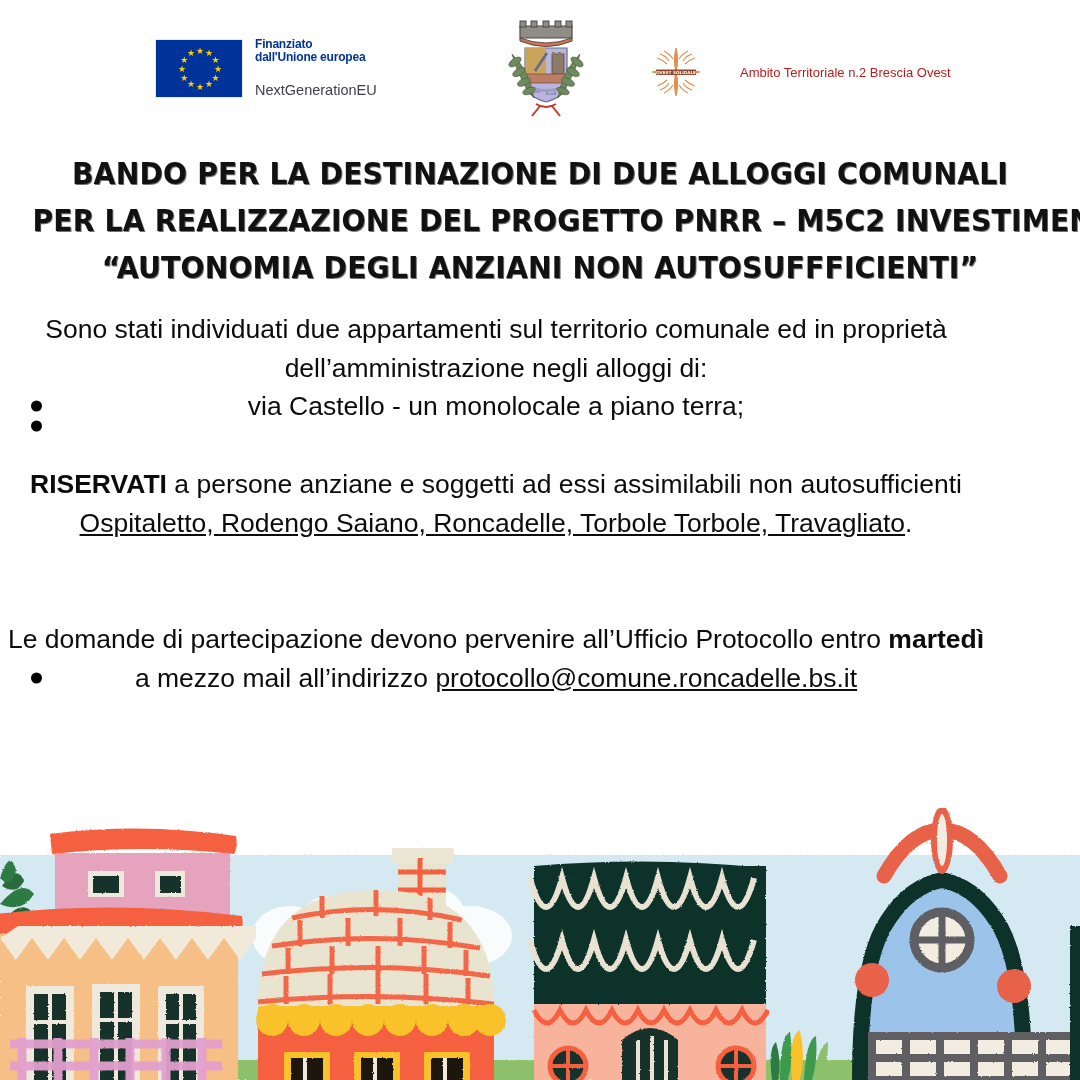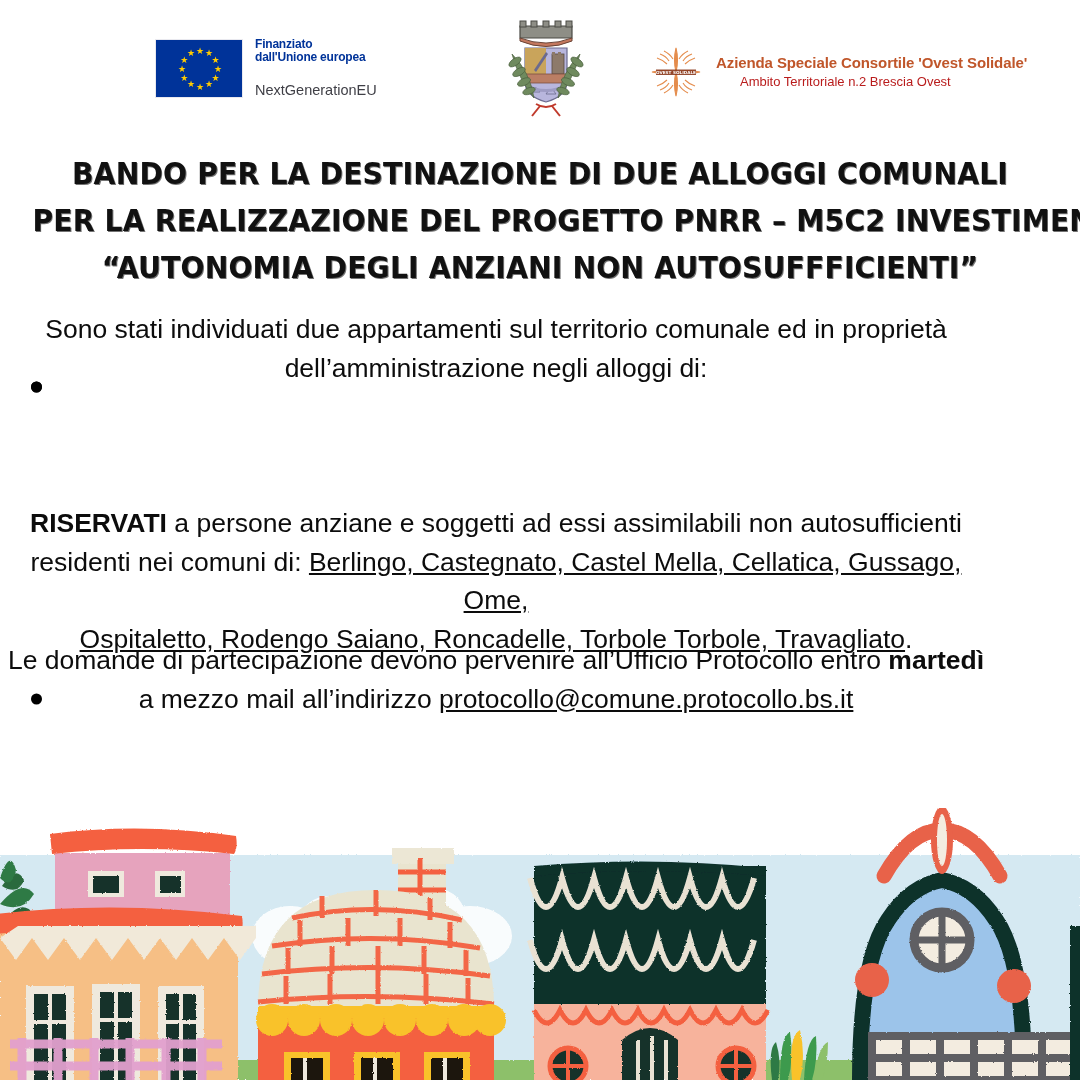--- a/index.html
+++ b/index.html
@@ -62,22 +62,22 @@
   
   .body-block{
     position:absolute;left:0;width:992px;
     text-align:center;
     font-family:"Liberation Sans", sans-serif;
     font-size:26.5px;
     line-height:38.5px;
     color:#0c0c0c;
   }
   .p1{top:310px;}
-  .p2{top:504px;}
-  .p3{top:641px;}
+  .p2{top:465px;}
+  .p3{top:620px;}
   .body-block p{margin:0;}
   .u{text-decoration:underline;text-underline-offset:2px;}
   .b{font-weight:bold;}
 
   .bullet-row{position:relative;}
   .bullet-row .bullet{
     position:absolute;left:31px;top:50%;transform:translateY(-50%);
     width:11px;height:11px;border-radius:50%;background:#000;
   }
 
@@ -170,54 +170,53 @@
             <path d="M12 10 q6 2 9 7 M16 7 q6 3 9 8 M9 14 q6 2 10 6"></path>
             <path d="M44 10 q-6 2 -9 7 M40 7 q-6 3 -9 8 M47 14 q-6 2 -10 6"></path>
             <path d="M12 46 q6 -2 9 -7 M16 49 q6 -3 9 -8 M9 42 q6 -2 10 -6"></path>
             <path d="M44 46 q-6 -2 -9 -7 M40 49 q-6 -3 -9 -8 M47 42 q-6 -2 -10 -6"></path>
           </g>
           <rect x="8" y="25.5" width="40" height="5.5" fill="#8a3a1e" opacity=".9"></rect>
           <text x="28" y="30" font-family="DejaVu Sans, sans-serif" font-size="4.2" fill="#ffffff" text-anchor="middle" font-weight="bold">OVEST SOLIDALE</text>
         </svg>
       </div>
       <div class="osc-text">
-        <div class="t1">Azienda Speciale Consortile 'Ovest Solidale'</div>
         <div class="t2">Ambito Territoriale n.2 Brescia Ovest</div>
       </div>
     </div>
   </div>
 
   <div class="title">
     <span class="tl">BANDO PER LA DESTINAZIONE DI DUE ALLOGGI COMUNALI</span>
     <span class="tl">PER LA REALIZZAZIONE DEL PROGETTO PNRR – M5C2 INVESTIMENTO 1.1.2.</span>
     <span class="tl">“AUTONOMIA DEGLI ANZIANI NON AUTOSUFFFICIENTI”</span>
   </div>
 
   <div class="body-block p1">
     <p>Sono stati individuati due appartamenti sul territorio comunale ed in proprietà</p>
     <p>dell’amministrazione negli alloggi di:</p>
     <p class="bullet-row">
       <span class="bullet"></span>
+      <span>via Castello - un monolocale a piano terra;</span>
     </p>
     <p class="bullet-row">
       <span class="bullet"></span>
     </p>
   </div>
 
   <div class="body-block p2">
     <p><span class="b">RISERVATI</span><span> a persone anziane e soggetti ad essi assimilabili non autosufficienti</span></p>
-    <p><span>residenti nei comuni di: </span><span class="u">Berlingo, Castegnato, Castel Mella, Cellatica, Gussago, Ome,</span></p>
     <p><span class="u">Ospitaletto, Rodengo Saiano, Roncadelle, Torbole Torbole, Travagliato</span><span>.</span></p>
   </div>
 
   <div class="body-block p3">
     <p><span>Le  domande di partecipazione devono pervenire all’Ufficio Protocollo entro </span><span class="b">martedì</span></p>
     <p class="bullet-row">
       <span class="bullet"></span>
-      <span>a mezzo mail all’indirizzo </span><span class="u">protocollo@comune.protocollo.bs.it</span>
+      <span>a mezzo mail all’indirizzo </span><span class="u">protocollo@comune.roncadelle.bs.it</span>
     </p>
   </div>
 
   <div class="illo">
     <svg width="1080" height="272" viewBox="0 0 1080 272" xmlns="http://www.w3.org/2000/svg">
       <defs>
         <filter id="rough" x="-8%" y="-8%" width="116%" height="116%">
           <feTurbulence type="fractalNoise" baseFrequency="0.75" numOctaves="3" result="n"></feTurbulence>
           <feDisplacementMap in="SourceGraphic" in2="n" scale="2.2" xChannelSelector="R" yChannelSelector="G"></feDisplacementMap>
         </filter>

